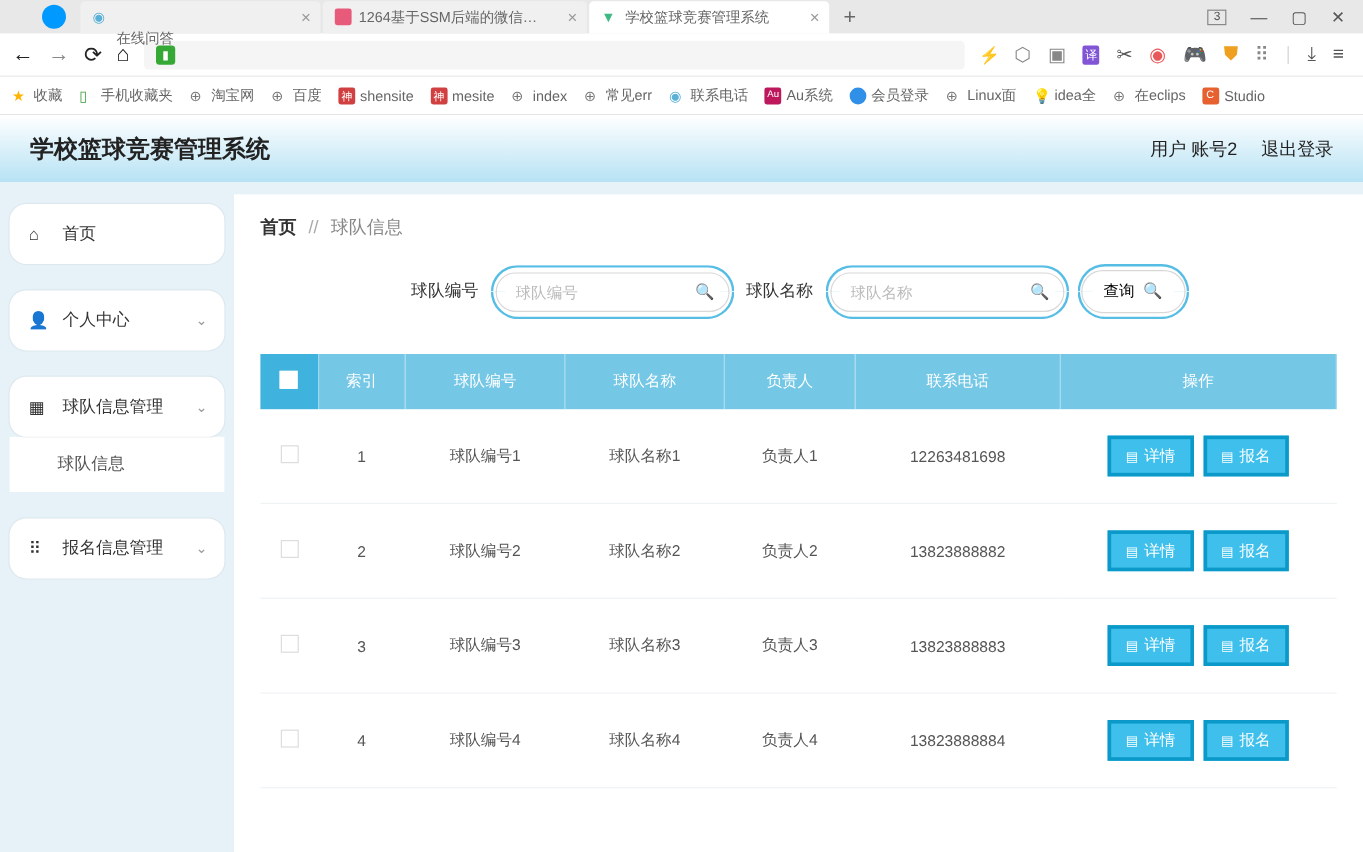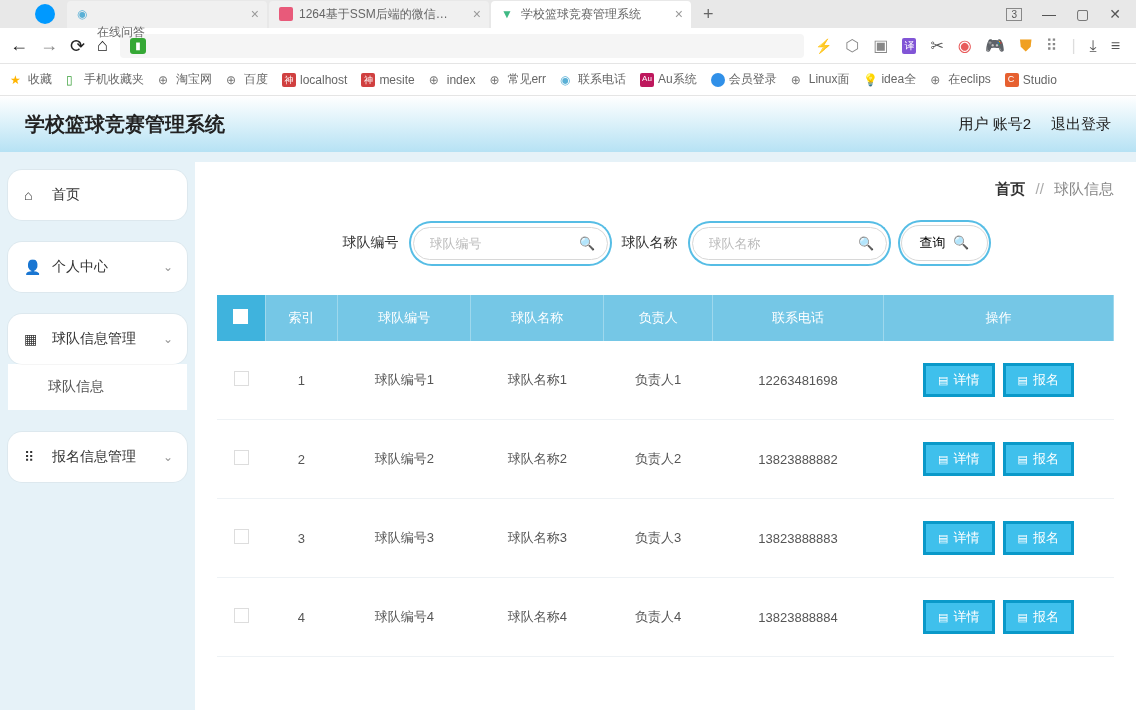--- a/index.html
+++ b/index.html
@@ -214,21 +214,21 @@
     }
     
     .main {
       flex: 1;
       background: #fff;
       margin: 10px 0 0 0;
       padding: 18px 22px;
       overflow: auto;
     }
     .breadcrumb {
-      text-align: right;
+      text-align: left;
       font-size: 15px;
       color: #333;
       margin-bottom: 26px;
     }
     .bc-slash {
       color: #aaa;
       margin: 0 6px;
     }
     .bc-current {
       color: #888;
@@ -415,21 +415,21 @@
     <div class="bookmark-item">
       <span class="bm-icon globe-icon">⊕</span>
       <span>淘宝网</span>
     </div>
     <div class="bookmark-item">
       <span class="bm-icon globe-icon">⊕</span>
       <span>百度</span>
     </div>
     <div class="bookmark-item">
       <span class="bm-icon" style="background:#d04040;width:14px;height:14px;display:inline-block;border-radius:2px;color:#fff;font-size:9px;text-align:center;line-height:14px;">神</span>
-      <span>localhost</span>
+      <span>shensite</span>
     </div>
     <div class="bookmark-item">
       <span class="bm-icon" style="background:#d04040;width:14px;height:14px;display:inline-block;border-radius:2px;color:#fff;font-size:9px;text-align:center;line-height:14px;">神</span>
       <span>mesite</span>
     </div>
     <div class="bookmark-item">
       <span class="bm-icon globe-icon">⊕</span>
       <span>index</span>
     </div>
     <div class="bookmark-item">

